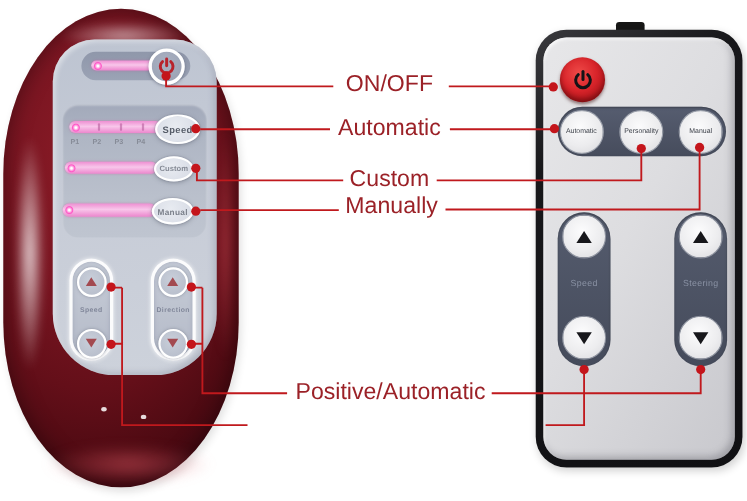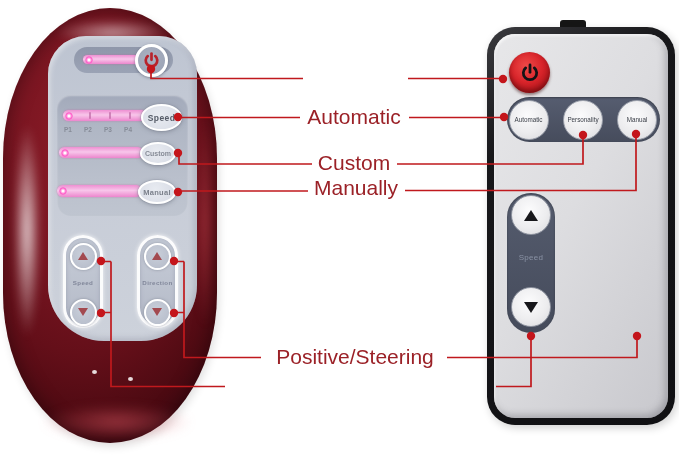--- a/index.html
+++ b/index.html
@@ -204,20 +204,29 @@
       <div class="rocker rk-speed">
         <div class="rk-btn rk-up">
           <span class="tri-up-blk"></span>
         </div>
         <div class="rk-label">Speed</div>
         <div class="rk-btn rk-down">
           <span class="tri-down-blk"></span>
         </div>
       </div>
 
+      <div class="rocker rk-steer">
+        <div class="rk-btn rk-up">
+          <span class="tri-up-blk"></span>
+        </div>
+        <div class="rk-label">Steering</div>
+        <div class="rk-btn rk-down">
+          <span class="tri-down-blk"></span>
+        </div>
+      </div>
     </div>
   </div>
 
   <svg class="ann-svg" width="679" height="455" viewBox="0 0 679 455">
     <g stroke="#c0191d" stroke-width="1.7" fill="none">
       <path d="M151,70 V78.5 H303"></path>
       <path d="M408,78.5 H503"></path>
       <path d="M182,117.5 H300"></path>
       <path d="M409,117.5 H504"></path>
       <path d="M179,155 V164 H312"></path>
@@ -240,18 +249,19 @@
         <circle cx="636" cy="134" r="4.2"></circle>
       <circle cx="101" cy="261" r="4.2"></circle>
         <circle cx="101" cy="313" r="4.2"></circle>
       <circle cx="174" cy="261" r="4.2"></circle>
         <circle cx="174" cy="313" r="4.2"></circle>
       <circle cx="531" cy="336" r="4.2"></circle>
         <circle cx="637" cy="336" r="4.2"></circle>
     </g>
   </svg>
 
+  <div class="ann-label" style="left:354px; top:77px;">ON/OFF</div>
   <div class="ann-label" style="left:354px; top:117px;">Automatic</div>
   <div class="ann-label" style="left:354px; top:163px;">Custom</div>
   <div class="ann-label" style="left:356px; top:188px;text-align:right;">Manually</div>
-  <div class="ann-label" style="left:355px; top:357px;">Positive/Steering</div>
+  <div class="ann-label" style="left:355px; top:357px;">Positive/Automatic</div>
 
 </div>
 
 </body></html>

